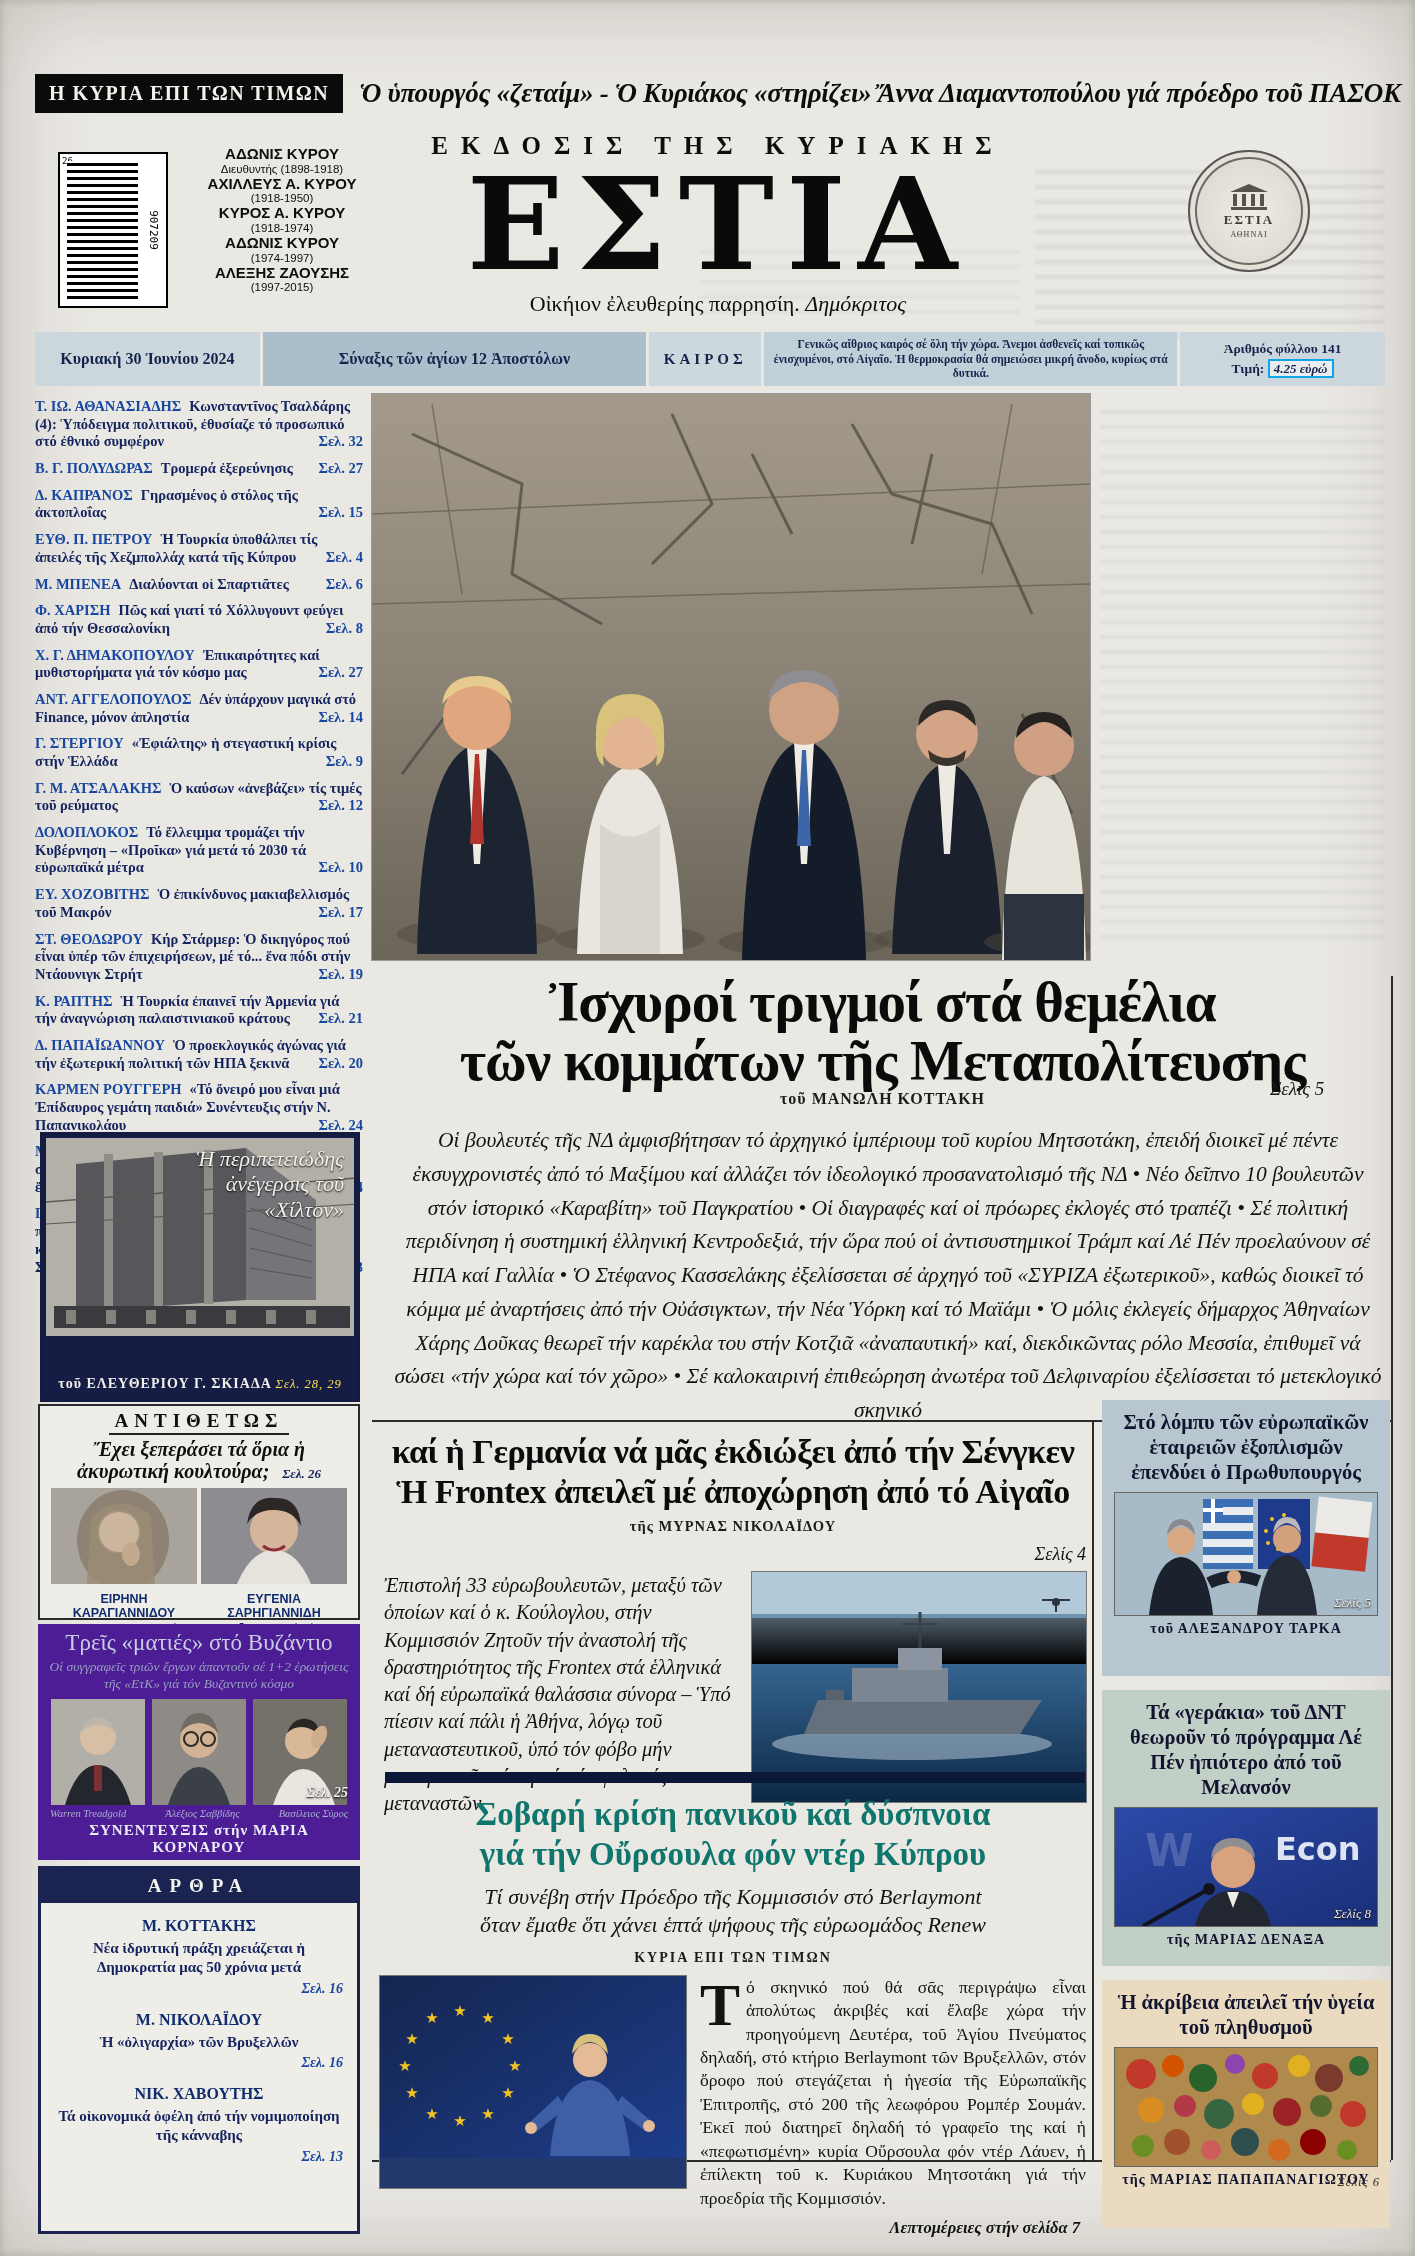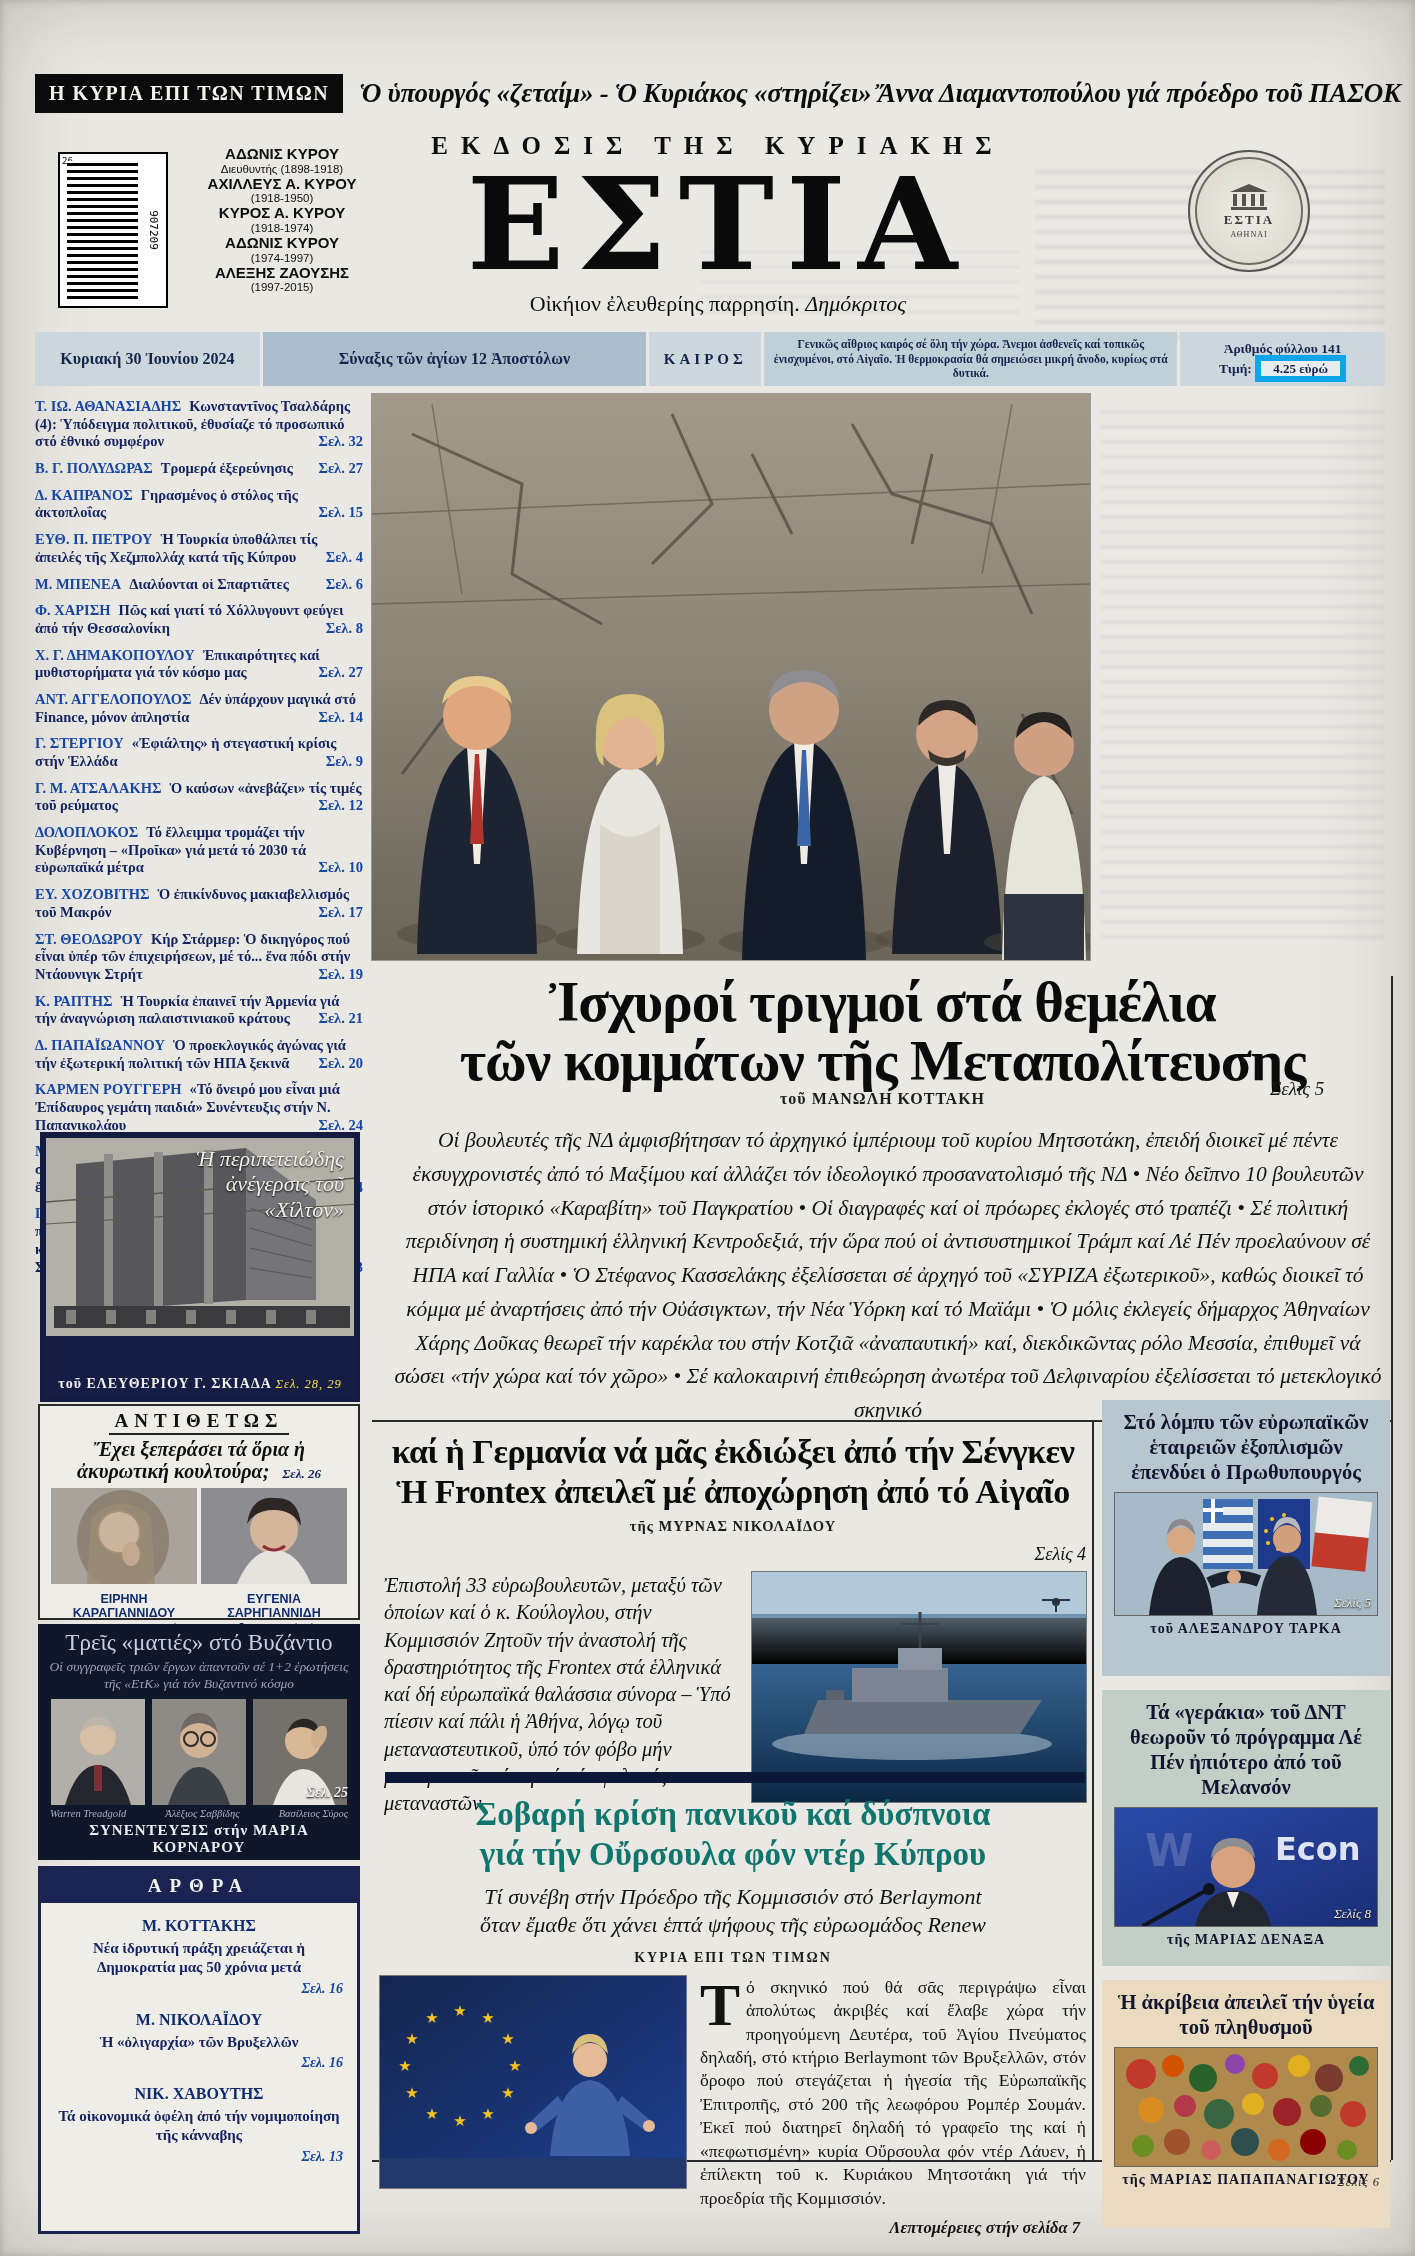--- a/index.html
+++ b/index.html
@@ -31,21 +31,21 @@
   .emblem .em-t{font-size:13px;font-weight:bold;letter-spacing:2px;}
   .emblem .em-s{font-size:8px;letter-spacing:1px;}
   
   .dateline{left:35px;top:332px;width:1350px;height:54px;display:flex;gap:3px;}
   .dl-seg{display:flex;flex-direction:column;align-items:center;justify-content:center;text-align:center;color:#15244c;font-weight:bold;}
   .dl-date{width:17%;background:#ccd7dd;font-size:16px;}
   .dl-feast{width:29%;background:#aabecb;font-size:16px;}
   .dl-kairos{width:8.5%;background:#cdd8de;font-size:15px;letter-spacing:4px;}
   .dl-weather{width:30%;background:#bfd0d9;font-size:11.5px;font-weight:bold;line-height:1.3;padding:0 8px;}
   .dl-issue{width:15.5%;background:#ccd7dd;font-size:13.5px;line-height:1.5;}
-  .price-box{border:6px solid #0ea5e9;padding:0 12px;background:#e9edf0;font-size:13px;}
+  .price-box{border:2px solid #0ea5e9;padding:0 4px;background:#e9edf0;font-size:13px;font-style:italic;}
   
   .index{left:35px;top:398px;width:328px;}
   .ix{margin:0 0 9px;font-size:14.5px;font-weight:bold;line-height:1.22;color:#13235e;}
   .ix .au{color:#1847a0;padding-right:8px;}
   .ix .pg{float:right;color:#1847a0;}
   
   .hilton{left:40px;top:1132px;width:320px;height:270px;background:#151d45;border:4px solid #131b40;box-sizing:border-box;}
   .hilton-photo{position:absolute;left:2px;top:2px;right:2px;height:198px;overflow:hidden;}
   .hilton-title{position:absolute;right:10px;top:8px;width:160px;text-align:right;color:#f3f1ea;font-style:italic;font-size:22px;line-height:1.15;text-shadow:0 1px 2px #000;}
   .hilton-cap{position:absolute;left:0;right:0;bottom:6px;text-align:center;color:#f0eee8;font-size:14px;font-weight:bold;letter-spacing:1px;}
@@ -53,21 +53,21 @@
   
   .antith{left:38px;top:1404px;width:322px;height:216px;background:#efede8;border:2px solid #2a2a2a;box-sizing:border-box;padding:4px 8px;text-align:center;}
   .antith-h{display:inline-block;font-size:19px;font-weight:bold;letter-spacing:6px;border-bottom:2px solid #222;padding:0 6px 1px;color:#101010;}
   .antith-q{font-style:italic;font-weight:bold;font-size:20px;line-height:1.1;margin-top:3px;color:#0e0e0e;}
   .antith-q .pgq{font-style:italic;font-size:13px;color:#13235e;margin-left:8px;}
   .antith-row{display:flex;gap:4px;justify-content:center;margin-top:6px;}
   .antith-col{width:146px;}
   .antith-name{font-size:12.5px;font-weight:bold;color:#0f2c6e;font-family:"Liberation Sans",sans-serif;margin-top:4px;}
   .antith-quote{font-size:12.5px;font-weight:bold;color:#15235f;line-height:1.15;margin-top:2px;}
   
-  .byz{left:38px;top:1624px;width:322px;height:236px;background:#0f172a;box-sizing:border-box;padding:6px 8px;text-align:center;color:#c9cde0;}
+  .byz{left:38px;top:1624px;width:322px;height:236px;background:#4c1d95;box-sizing:border-box;padding:6px 8px;text-align:center;color:#c9cde0;}
   .byz-h{font-size:23px;color:#c8cde4;}
   .byz-sub{font-style:italic;font-size:13.5px;color:#99a0c0;line-height:1.25;margin-top:3px;}
   .byz-row{display:flex;gap:7px;justify-content:center;margin-top:6px;position:relative;}
   .byz-pg{position:absolute;right:4px;bottom:4px;font-style:italic;font-weight:bold;font-size:14px;color:#f0f0f5;text-shadow:0 1px 2px #000;}
   .byz-names{display:flex;justify-content:space-between;font-style:italic;font-size:10.5px;color:#aab0cc;margin-top:3px;padding:0 4px;}
   .byz-cap{font-size:15px;font-weight:bold;color:#eceef6;letter-spacing:1px;margin-top:3px;}
   
   .arthra{left:38px;top:1866px;width:322px;height:368px;background:#efede8;border:3px solid #1b2450;box-sizing:border-box;}
   .arthra-h{background:#1b2450;color:#f2f2ee;text-align:center;font-size:19px;font-weight:bold;letter-spacing:8px;padding:6px 0;}
   .ar-item{padding:14px 14px 0;text-align:center;}

